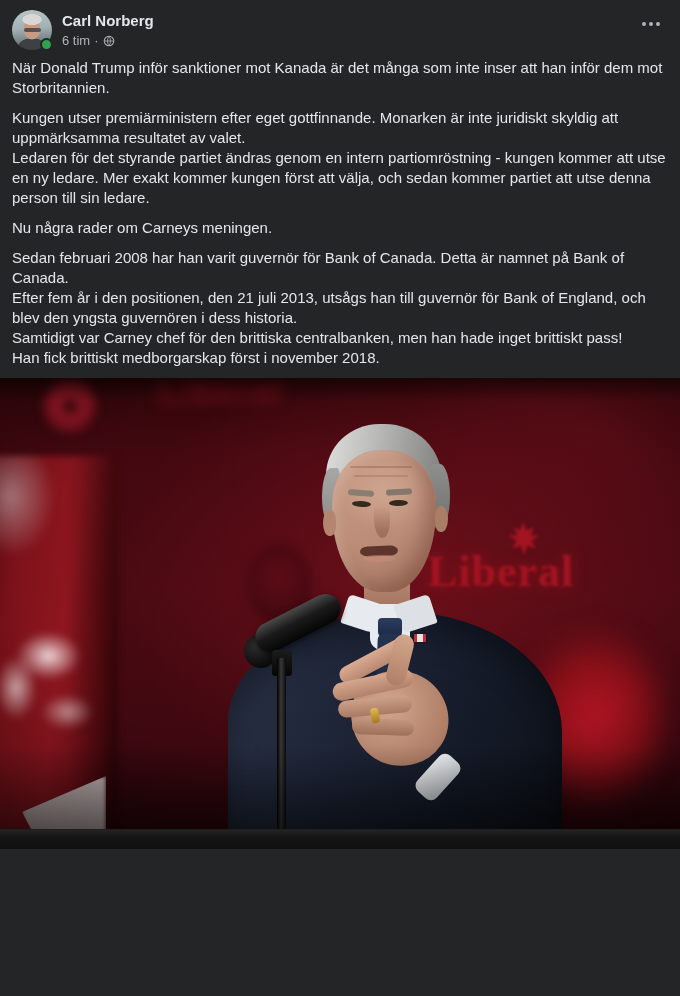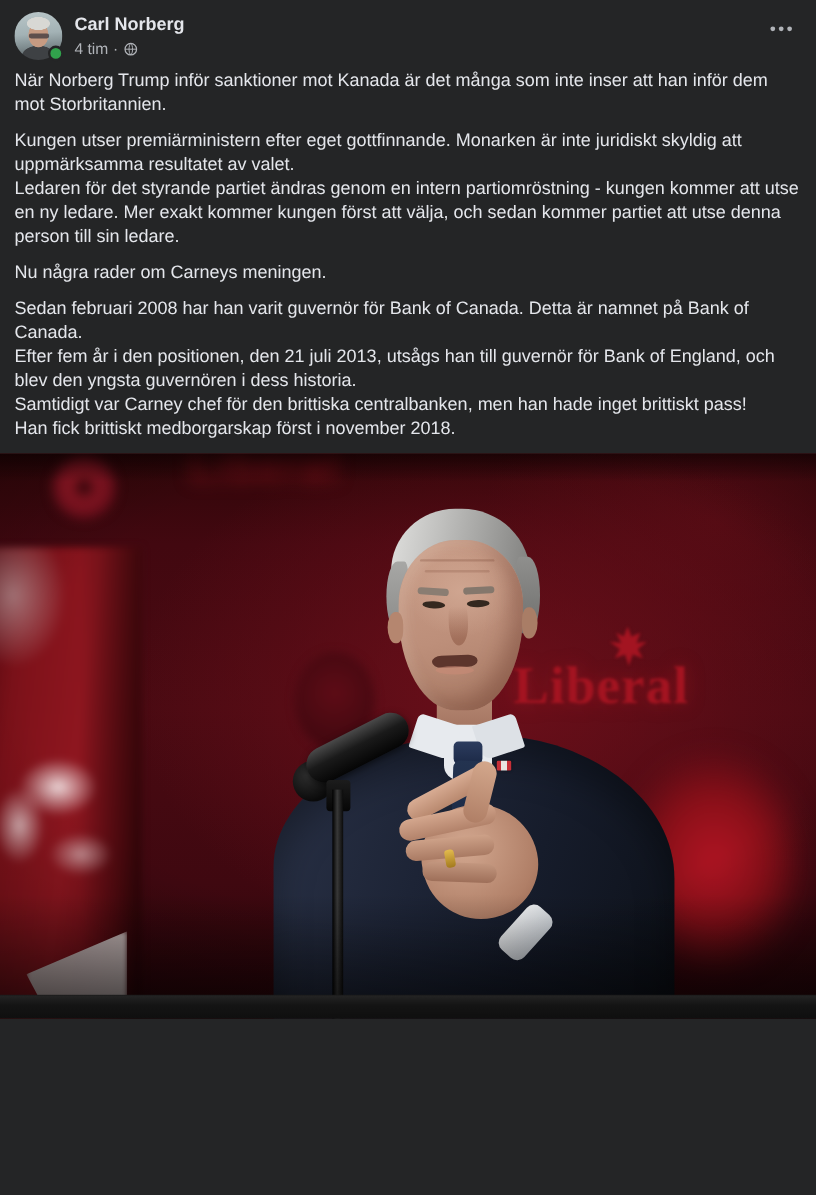--- a/index.html
+++ b/index.html
@@ -140,39 +140,39 @@
   <div class="header">
     <div class="avatar">
       <div class="avatar-img">
         <div class="glasses"></div>
       </div>
       <div class="status-dot"></div>
     </div>
     <div class="h-meta">
       <div class="author">Carl Norberg</div>
       <div class="subline">
-        <span>4 tim</span>
+        <span>6 tim</span>
         <span class="sep">·</span>
         <span class="globe-icon">
           <svg width="12" height="12" viewBox="0 0 16 16">
             <circle cx="8" cy="8" r="6.4" fill="none" stroke="#b0b3b8" stroke-width="1.4"></circle>
             <path d="M1.6 8h12.8 M8 1.6c2.6 2.1 2.6 10.7 0 12.8 M8 1.6c-2.6 2.1-2.6 10.7 0 12.8" fill="none" stroke="#b0b3b8" stroke-width="1.1"></path>
           </svg>
         </span>
       </div>
     </div>
     <div class="more-btn">
       <span class="dot"></span>
       <span class="dot"></span>
       <span class="dot"></span>
     </div>
   </div>
 
   <div class="post-text">
-    <p>När Norberg Trump inför sanktioner mot Kanada är det många som inte inser att han inför dem mot Storbritannien.</p>
+    <p>När Donald Trump inför sanktioner mot Kanada är det många som inte inser att han inför dem mot Storbritannien.</p>
     <p>Kungen utser premiärministern efter eget gottfinnande. Monarken är inte juridiskt skyldig att uppmärksamma resultatet av valet.
 Ledaren för det styrande partiet ändras genom en intern partiomröstning - kungen kommer att utse en ny ledare. Mer exakt kommer kungen först att välja, och sedan kommer partiet att utse denna person till sin ledare.</p>
     <p>Nu några rader om Carneys meningen.</p>
     <p>Sedan februari 2008 har han varit guvernör för Bank of Canada. Detta är namnet på Bank of Canada.
 Efter fem år i den positionen, den 21 juli 2013, utsågs han till guvernör för Bank of England, och blev den yngsta guvernören i dess historia.
 Samtidigt var Carney chef för den brittiska centralbanken, men han hade inget brittiskt pass!
 Han fick brittiskt medborgarskap först i november 2018.</p>
   </div>
 
   <div class="photo">

